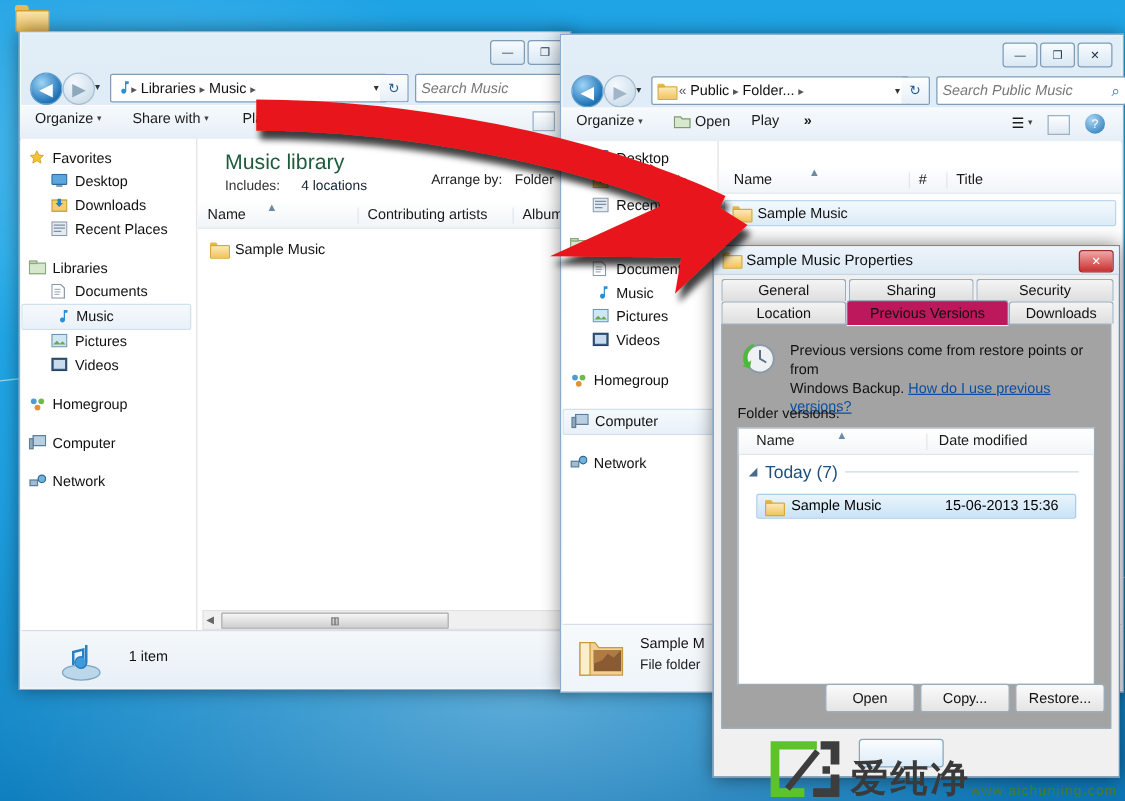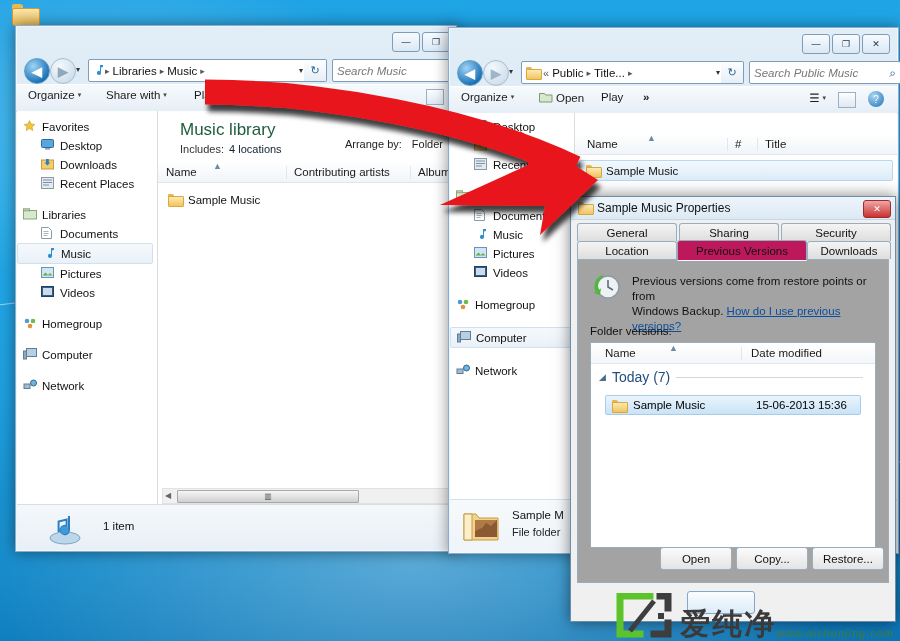--- a/index.html
+++ b/index.html
@@ -131,21 +131,21 @@
     display:flex;align-items:center;justify-content:center;font-size:11.5px;color:#111;}
 
   
   #redarrow{position:absolute;left:0;top:0;width:900px;height:641px;pointer-events:none;}
 
   
   #watermark{position:absolute;right:6px;bottom:2px;display:flex;align-items:flex-end;gap:8px;}
   .wm-logo{width:58px;height:46px;position:relative;}
   .wm-cn{font-size:30px;color:#3a3a3a;font-weight:bold;letter-spacing:2px;line-height:30px;
     font-family:"DejaVu Sans", sans-serif;}
-  .wm-url{font-size:11px;color:#4a7a2e;letter-spacing:1px;text-align:center;font-style:italic;}
+  .wm-url{font-size:11px;color:#4a7a2e;letter-spacing:1px;text-align:center;}
   .deskicon{position:absolute;width:26px;height:22px;}
 </style>
 </head>
 <body>
 
 <div id="desktop">
   <div class="swoosh" style="left:-340px;top:300px;width:820px;height:560px;"></div>
   <div class="swoosh" style="left:180px;top:420px;width:900px;height:420px;"></div>
   <div class="swoosh2" style="left:-250px;top:330px;width:560px;height:480px;transform:rotate(-8deg);"></div>
 </div>
@@ -322,21 +322,21 @@
               <rect x="1" y="5" width="6" height="4.5" fill="#9fbdd4" stroke="#5e7d96"></rect>
               <circle cx="10.5" cy="4" r="3" fill="#6fb3e0" stroke="#34688f"></circle>
             </svg>
         </span>
         <span>Network</span>
       </div>
     </div>
 
     <div class="listpane" style="left:141px;">
       <div class="libhead" style="position:absolute;left:22px;top:9px;">Music library</div>
-      <div style="position:absolute;left:22px;top:32px;display:flex;gap:5px;">
+      <div style="position:absolute;left:22px;top:32px;display:flex;gap:17px;">
         <span class="libsub">Includes:</span>
         <span class="libsub" style="color:#123">4 locations</span>
       </div>
       <div style="position:absolute;right:12px;top:27px;display:flex;gap:10px;">
         <span class="arrangeby" style="position:static;">Arrange by:</span>
         <span class="arrangeby" style="position:static;">Folder</span>
       </div>
 
       <div class="colhdr" style="top:52px;">
         <div class="col" style="left:8px;">Name</div>
@@ -389,21 +389,21 @@
     <div class="navfwd" style="left:34px;">
       <div class="arrowglyph" style="color:#9fb6c8;">▶</div>
     </div>
     <div style="position:absolute;left:60px;top:9px;color:#333;font-size:8px;">▾</div>
 
     <div class="addrbox" style="left:72px;width:200px;">
       <span class="folder" style="margin:0 2px;"></span>
       <span class="sep" style="font-size:11px;">«</span>
       <span class="crumb">Public</span>
       <span class="sep">▸</span>
-      <span class="crumb">Title...</span>
+      <span class="crumb">Folder...</span>
       <span class="sep">▸</span>
       <span class="dropcaret">▾</span>
     </div>
     <div class="refresh" style="left:272px;">↻</div>
 
     <div class="searchbox" style="left:300px;width:142px;">
       <span class="ph">Search Public Music</span>
       <span class="mag">⌕</span>
     </div>
   </div>

